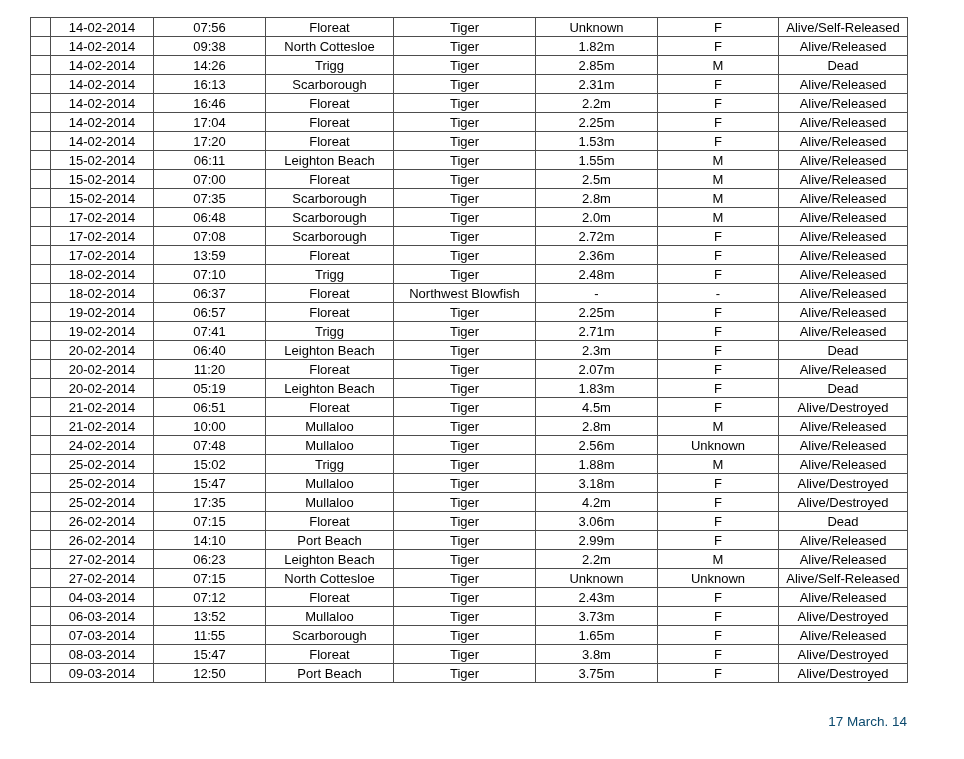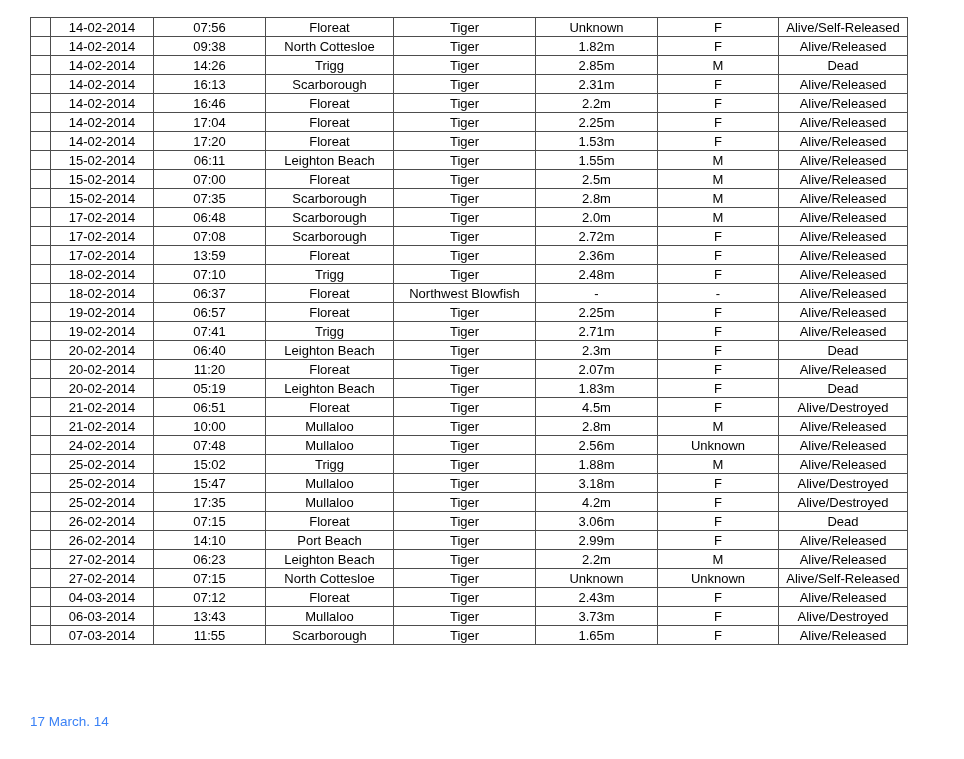--- a/index.html
+++ b/index.html
@@ -37,23 +37,23 @@
   col.c-location { width: 128px; }
   col.c-species  { width: 142px; }
   col.c-size     { width: 122px; }
   col.c-sex      { width: 121px; }
   col.c-status   { width: 129px; }
   .page-footer {
     position: absolute;
     left: 30px;
     top: 714px;
     width: 877px;
-    text-align: left;
+    text-align: right;
     font-size: 13.5px;
-    color: #3b82f6;
+    color: #0c4a6e;
   }
 </style>
 </head>
 <body>
 
 <table class="sightings">
   <colgroup>
     <col class="c-spacer">
     <col class="c-date">
     <col class="c-time">
@@ -370,33 +370,53 @@
         <td>07:12</td>
         <td>Floreat</td>
         <td>Tiger</td>
         <td>2.43m</td>
         <td>F</td>
         <td>Alive/Released</td>
       </tr>
       <tr>
         <td></td>
         <td>06-03-2014</td>
-        <td>13:43</td>
+        <td>13:52</td>
         <td>Mullaloo</td>
         <td>Tiger</td>
         <td>3.73m</td>
         <td>F</td>
         <td>Alive/Destroyed</td>
       </tr>
       <tr>
         <td></td>
         <td>07-03-2014</td>
         <td>11:55</td>
         <td>Scarborough</td>
         <td>Tiger</td>
         <td>1.65m</td>
         <td>F</td>
         <td>Alive/Released</td>
+      </tr>
+      <tr>
+        <td></td>
+        <td>08-03-2014</td>
+        <td>15:47</td>
+        <td>Floreat</td>
+        <td>Tiger</td>
+        <td>3.8m</td>
+        <td>F</td>
+        <td>Alive/Destroyed</td>
+      </tr>
+      <tr>
+        <td></td>
+        <td>09-03-2014</td>
+        <td>12:50</td>
+        <td>Port Beach</td>
+        <td>Tiger</td>
+        <td>3.75m</td>
+        <td>F</td>
+        <td>Alive/Destroyed</td>
       </tr>
     </tbody>
 </table>
 
 <div class="page-footer">17 March. 14</div>
 
 </body></html>

